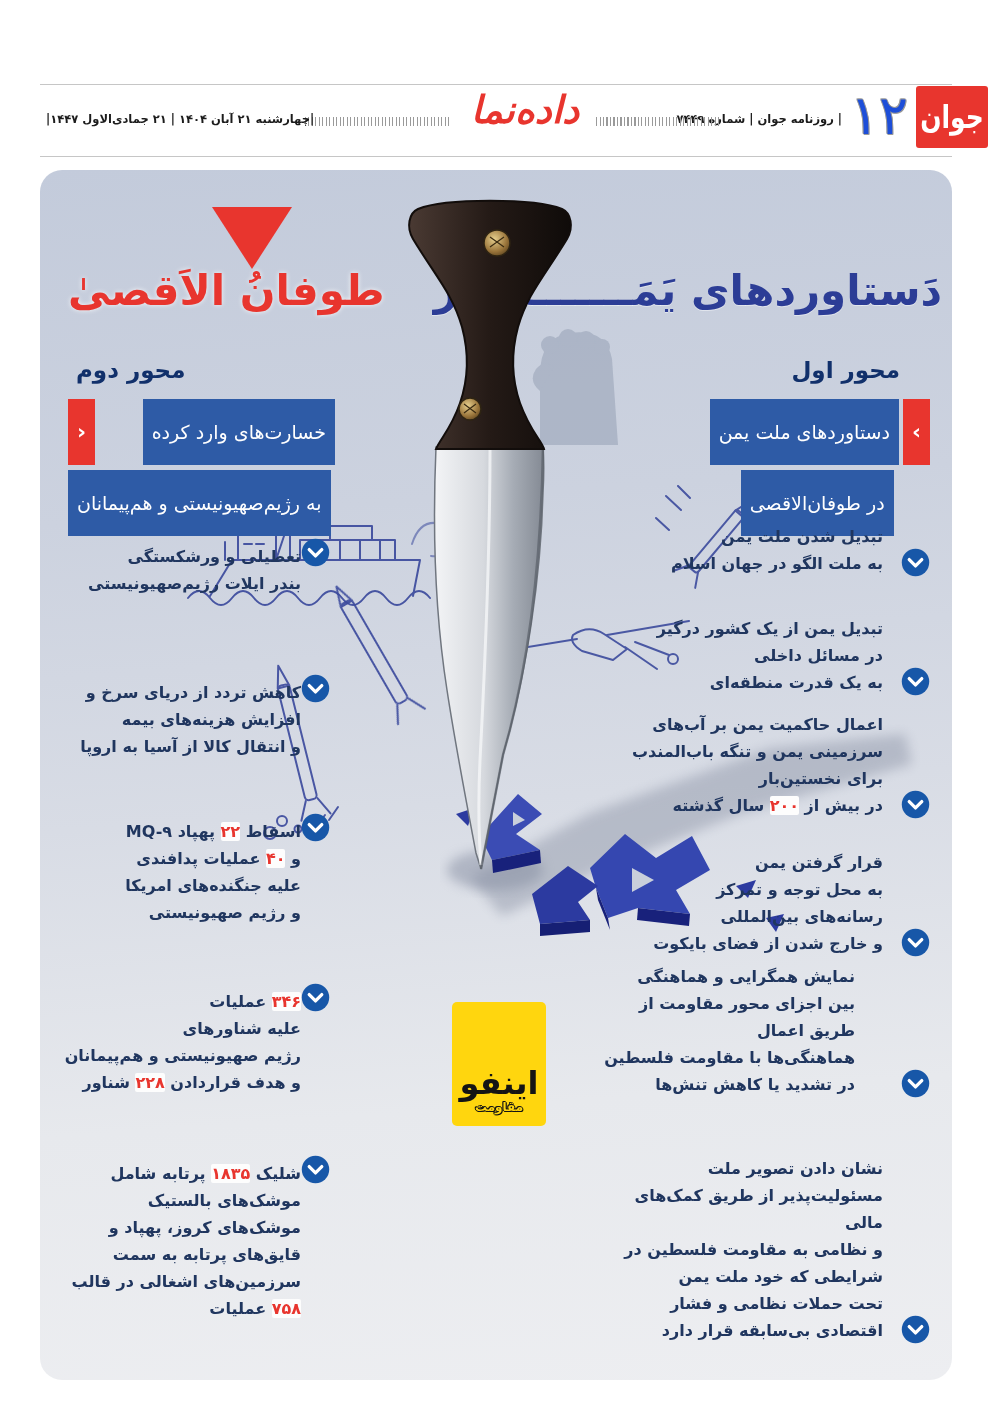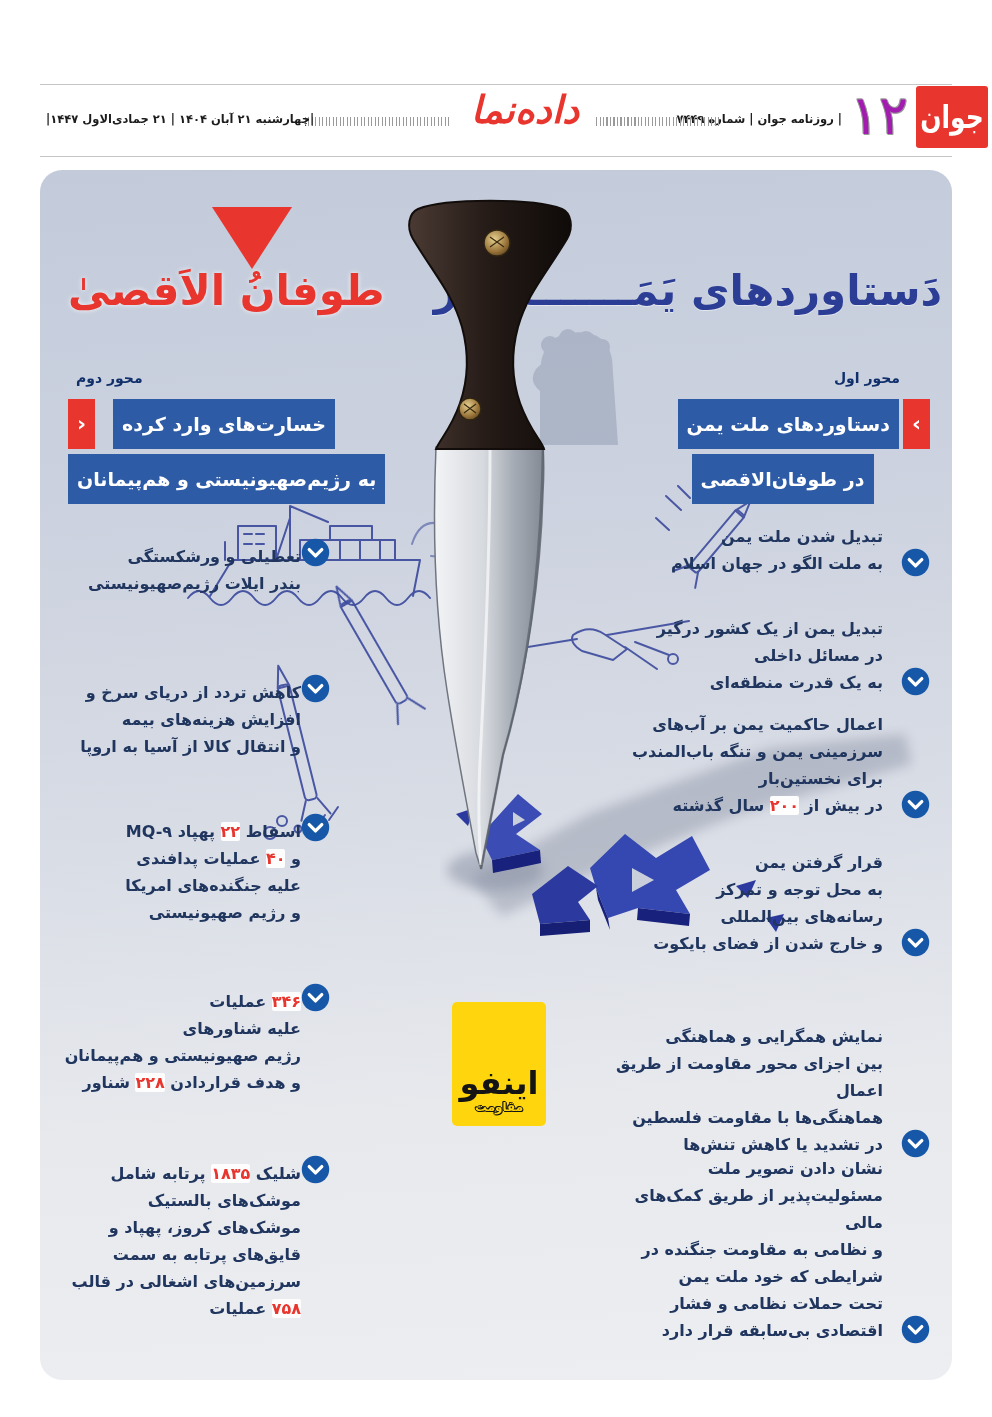--- a/index.html
+++ b/index.html
@@ -6,21 +6,21 @@
   .page{position:relative;width:992px;height:1417px;background:#fff;overflow:hidden;
         font-family:"DejaVu Sans","Liberation Sans",sans-serif;}
   .page *{box-sizing:border-box;}
 
   
   .rule{position:absolute;left:40px;right:40px;height:1px;background:#c6c6c6;}
   .rule.top{top:84px;} .rule.bottom{top:156px;}
   .logo-box{position:absolute;top:86px;right:4px;width:72px;height:62px;background:#e8352e;
             border-radius:3px;display:flex;align-items:center;justify-content:center;}
   .logo-box span{color:#fff;font-size:25px;font-weight:800;transform:scaleY(1.25);}
-  .pageno{position:absolute;top:84px;right:84px;font-size:54px;font-weight:400;color:#a21caf;
+  .pageno{position:absolute;top:84px;right:84px;font-size:54px;font-weight:400;color:#1d4ed8;
           text-shadow:-1px 0 #9a9a9a,1px 0 #9a9a9a,0 -1px #9a9a9a,0 1px #9a9a9a,1px 1px #9a9a9a,-1px -1px #9a9a9a;}
   .mast-small{position:absolute;top:112px;font-size:11.5px;font-weight:600;color:#1c1c1c;
               direction:rtl;white-space:nowrap;}
   .issue{right:150px;} .date{left:46px;}
   .dots{position:absolute;top:117px;height:9px;
         background-image:repeating-linear-gradient(90deg,#9a9a9a 0 1px,transparent 1px 3.5px);}
   .dots-r{right:272px;width:124px;} .dots-l{left:305px;width:147px;}
   .section-title{position:absolute;top:88px;left:452px;width:146px;text-align:center;
                  font-size:38px;font-weight:800;font-style:italic;color:#e8352e;}
 
@@ -33,44 +33,44 @@
   .tri{position:absolute;left:172px;top:37px;width:0;height:0;
        border-left:40px solid transparent;border-right:40px solid transparent;
        border-top:62px solid #e8352e;}
 
   .big-title{position:absolute;top:96px;left:28px;right:10px;direction:rtl;
              display:flex;justify-content:space-between;align-items:baseline;
              font-size:42px;font-weight:800;white-space:nowrap;}
   .t-blue{color:#2c3d96;text-shadow:0 1px 0 rgba(255,255,255,.45);}
   .t-red{color:#e8352e;text-shadow:0 0 5px rgba(255,255,255,.85);}
 
-  .axis-label{position:absolute;top:200px;font-size:14px;font-weight:800;color:#11306b;}
+  .axis-label{position:absolute;top:187px;font-size:23px;font-weight:800;color:#11306b;}
   .axis-label.a1{right:52px;} .axis-label.a2{left:36px;}
 
   .axis-box{position:absolute;top:229px;display:flex;flex-direction:column;gap:5px;align-items:flex-end;}
   .axis-box .row{display:flex;direction:ltr;gap:4px;}
   .a1box{right:22px;}
   .a2box{left:28px;width:267px;}
   .a2box .row{width:100%;justify-content:space-between;}
-  .boxtext{background:#2e5ba6;color:#fff;font-size:19px;font-weight:700;line-height:26px;
-           padding:12px 9px;white-space:nowrap;}
-  .a1box .l2{margin-left:14px;}
+  .boxtext{background:#2e5ba6;color:#fff;font-size:19px;font-weight:400;line-height:26px;
+           padding:20px 9px;white-space:nowrap;}
+  .a1box .l2{margin-left:31px;}
   .redchev{width:27px;background:#e8352e;color:#fff;display:flex;align-items:center;
            justify-content:center;font-size:22px;font-weight:900;line-height:1;}
 
   
   .item{position:absolute;display:flex;flex-direction:row;direction:rtl;}
   .item .bullet svg{width:29px;height:29px;display:block;position:static;}
   .item .lines{margin-top:5px;width:100%;text-align:right;
                font-size:16px;font-weight:600;line-height:27px;color:#20365f;}
   .hl{color:#e8352e;background:#fdfdfd;padding:0 0;border-radius:2px;font-weight:800;}
 
   .item.r{right:22px;width:330px;align-items:flex-end;}
   .item.r .bullet{margin-left:18px;}
-  .r0{top:348px;} .r1{top:440px;} .r2{top:536px;} .r3{top:674px;} .r4{top:848px;}
+  .r0{top:348px;} .r1{top:440px;} .r2{top:536px;} .r3{top:674px;} .r4{top:788px;gap:28px;}
   .r5{top:980px;width:406px;right:10px;}
   .item.l{left:16px;width:300px;align-items:flex-start;}
   .item.l .bullet{margin-right:26px;}
   .l0{top:368px;} .l1{top:504px;justify-content:flex-end;} .l2{top:643px;} .l3{top:813px;} .l4{top:985px;width:336px;}
 
   
   .badge{position:absolute;left:412px;top:832px;width:94px;height:124px;background:#ffd60e;
          border-radius:5px;display:flex;flex-direction:column;justify-content:flex-end;
          align-items:center;padding-bottom:12px;gap:2px;}
   .badge-top{font-size:32px;font-weight:900;color:#141414;line-height:30px;}
@@ -312,21 +312,21 @@
         </div>
         <div class="item r r5">
           <span class="bullet">
   <svg viewBox="0 0 30 30">
               <circle cx="15" cy="15" r="14.2" fill="#1757a8"></circle>
   <polyline points="8.5,12 15,18.5 21.5,12" fill="none" stroke="#fff" stroke-width="3.4" stroke-linecap="round" stroke-linejoin="round"></polyline>
             </svg>
           </span>
           <div class="lines">
             <div class="line"><span>نشان دادن تصویر ملت مسئولیت‌پذیر از طریق کمک‌های مالی</span></div>
-            <div class="line"><span>و نظامی به مقاومت جنگنده در شرایطی که خود ملت یمن</span></div>
+            <div class="line"><span>و نظامی به مقاومت فلسطین در شرایطی که خود ملت یمن</span></div>
             <div class="line"><span>تحت حملات نظامی و فشار اقتصادی بی‌سابقه قرار دارد</span></div>
           </div>
         </div>
       </div>
     <div>
         <div class="item l l0">
           <span class="bullet">
   <svg viewBox="0 0 30 30">
               <circle cx="15" cy="15" r="14.2" fill="#1757a8"></circle>
   <polyline points="8.5,12 15,18.5 21.5,12" fill="none" stroke="#fff" stroke-width="3.4" stroke-linecap="round" stroke-linejoin="round"></polyline>

